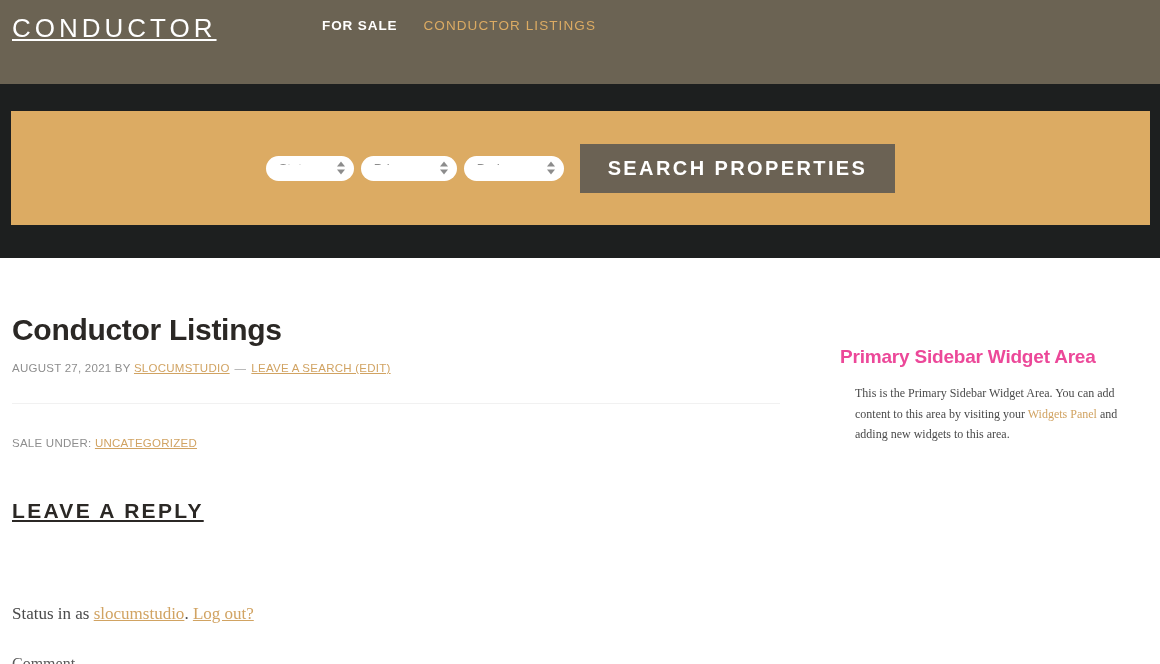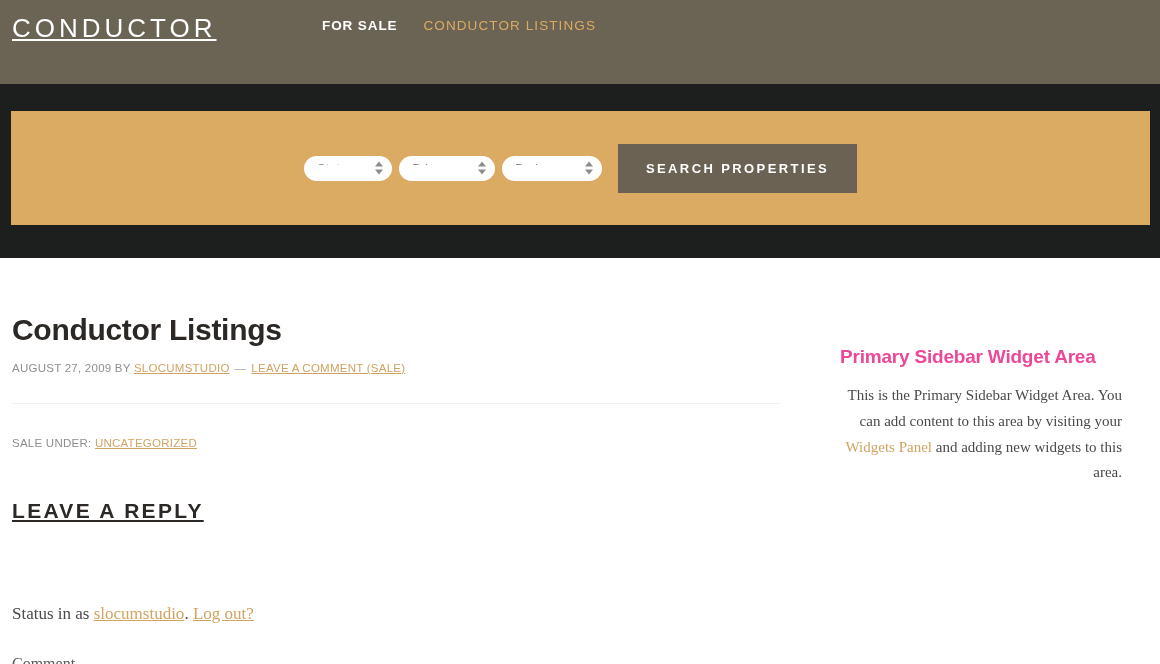--- a/index.html
+++ b/index.html
@@ -117,21 +117,21 @@
   .sel-arrows i.down { border-top: 5px solid #8c8c8c; }
 
   #search-submit {
     margin-left: 9px;
     height: 49px;
     padding: 0 28px;
     background: #6b6254;
     border: none;
     color: #ffffff;
     font-family: "Liberation Sans", sans-serif;
-    font-size: 13px;
+    font-size: 20px;
     font-weight: bold;
     letter-spacing: 2.4px;
     cursor: pointer;
     white-space: nowrap;
   }
 
   
   #content-wrap {
     position: absolute;
     left: 0; top: 258px;
@@ -231,27 +231,26 @@
   #widget-title {
     margin: 0;
     font-family: "Liberation Sans", sans-serif;
     font-size: 19px;
     font-weight: bold;
     letter-spacing: -0.2px;
     color: #ec4899;
     white-space: nowrap;
   }
   #widget-text {
-    margin: 15px 0 0 0;
+    margin: 15px 0 0 15px;
     font-family: "Liberation Serif", serif;
-    font-size: 15px;
+    font-size: 12px;
     line-height: 1.72;
     color: #4a4a4a;
     width: 282px;
-    text-align: right;
   }
   #widget-text a {
     color: #d1a362;
     text-decoration: none;
   }
 </style>
 </head>
 <body>
 
 <div id="site-header">
@@ -301,21 +300,21 @@
   </div>
 </div>
 
 <div id="content-wrap">
 
   <div id="main-column">
 
     <h1 id="entry-title">Conductor Listings</h1>
 
     <div id="entry-meta">
-      <span>AUGUST 27, 2009 BY </span><a href="#">SLOCUMSTUDIO</a><span class="meta-sep">—</span><a href="#">LEAVE A COMMENT (SALE)</a>
+      <span>AUGUST 27, 2021 BY </span><a href="#">SLOCUMSTUDIO</a><span class="meta-sep">—</span><a href="#">LEAVE A SEARCH (EDIT)</a>
     </div>
 
     <div id="entry-divider"></div>
 
     <div id="entry-footer">
       <span>SALE UNDER: </span><a href="#">UNCATEGORIZED</a>
     </div>
 
     <h3 id="reply-title">LEAVE A REPLY</h3>
 

